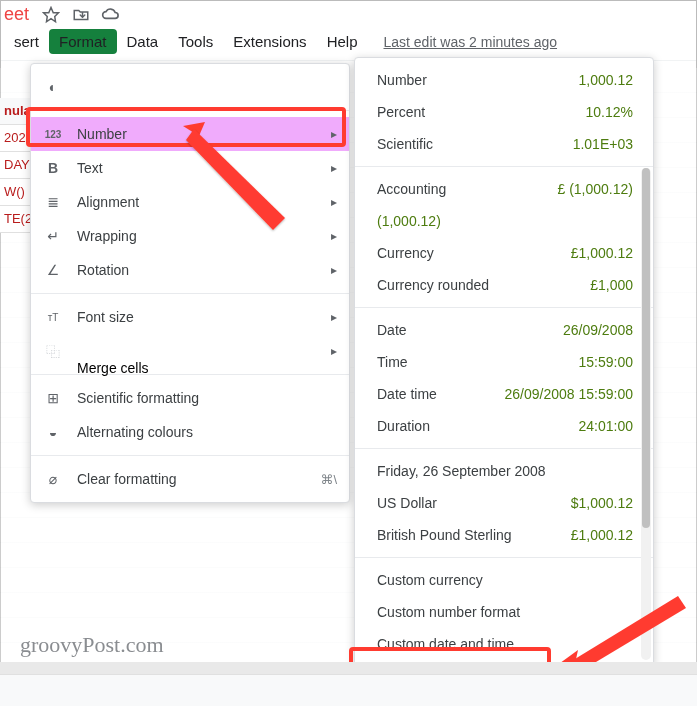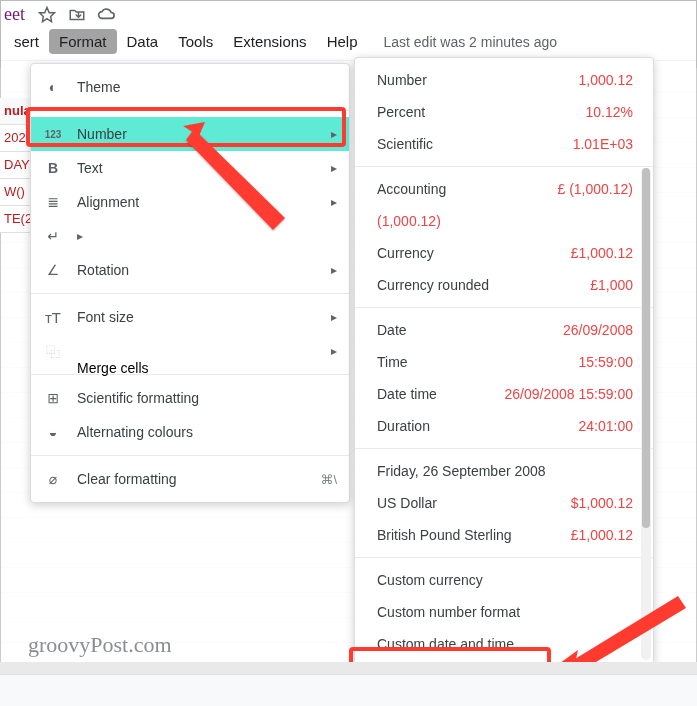--- a/index.html
+++ b/index.html
@@ -14,33 +14,33 @@
     color: #3c4043;
   }
 
   
   .titlebar {
     display: flex; align-items: center;
     padding: 4px 0 2px 4px;
     font-size: 18px;
     color: #5f6368;
   }
-  .titlebar .doc-name { color:#701a75; margin-right:12px;font-family:Liberation Serif, serif; }
+  .titlebar .doc-name { color:#ef4444; margin-right:12px; }
   .titlebar .icon { width:20px; height:20px; display:flex; align-items:center; justify-content:center; margin-right:10px; fill:#5f6368; stroke:#5f6368; color:#5f6368;}
   .menubar {
     display:flex; align-items:center;
     padding: 2px 8px 6px 4px;
     font-size: 15px;
     color:#202124;
     border-bottom: 1px solid #f1f3f4;
     gap: 0;
   }
   .menubar .menu-item { padding: 4px 10px; cursor:pointer; border-radius:4px;}
-  .menubar .menu-item.active { background:#a3a3a3; }
-  .menubar .last-edit { margin-left:16px; color:#5f6368; font-size:14px;}
+  .menubar .menu-item.active { background:#15803d; }
+  .menubar .last-edit { margin-left:16px; color:#5f6368; text-decoration: underline; font-size:14px;}
 
   
   .sheet-bg {
     position:absolute;
     top:68px; left:0; right:0; bottom:0;
     background: repeating-linear-gradient(#fff, #fff 24px, #f1f3f4 24px, #f1f3f4 25px);
     opacity:0.25;
   }
   .formula-frag {
     position:absolute; left:0; top:98px;
@@ -64,21 +64,21 @@
     padding: 6px 0;
     font-size: 14px;
   }
   .menu-row {
     display:flex; align-items:center;
     height:34px;
     padding: 0 12px 0 12px;
     position:relative;
     cursor:pointer;
   }
-  .menu-row.hovered { background:#5eead4; }
+  .menu-row.hovered { background:#f0abfc; }
   .menu-row .micon { width:20px; height:20px; margin-right:14px; display:flex; align-items:center; justify-content:center; color:#5f6368;}
   .menu-row .mlabel { flex:1; color:#3c4043;}
   .menu-row.disabled .mlabel { color:#000000;margin-top:34px;}
   .menu-row.disabled .micon { color:#bdc1c6;}
   .menu-row .sub-arrow { color:#5f6368; font-size:12px;}
   .menu-row .shortcut { color:#80868b; font-size:13px; margin-left:auto;}
   .sep { height:1px; background:#e8eaed; margin:6px 0;}
 
   
   .submenu {
@@ -96,21 +96,21 @@
     position:absolute; right:2px; top:110px; bottom:6px; width:10px;
     background:#f1f1f1;
     border-radius:5px;
   }
   .sub-scroll .thumb{
     position:absolute; left:1px; width:8px; top:0; height:360px;
     background:#c0c0c0; border-radius:4px;
   }
   .sub-row { display:flex; align-items:center; height:32px; padding:0 20px 0 22px;}
   .sub-row .slabel { flex:1; color:#3c4043;}
-  .sub-row .sval { color:#ef4444;}
+  .sub-row .sval { color:#4d7c0f;}
 
   
   .highlight-box {
     position:absolute;
     border: 4px solid #ff3b30;
     border-radius:4px;
     pointer-events:none;
   }
   .hb1 { top:107px; left:26px; width:320px; height:40px; }
   .hb2 { top:647px; left:349px; width:202px; height:35px; }
@@ -120,21 +120,20 @@
     position:absolute;
     pointer-events:none;
   }
 
   .watermark {
     position:absolute;
     left:20px; bottom:48px;
     color:#8a8d91;
     font-family: Georgia, serif;
     font-size:22px;
-    margin-left:8px;
   }
   .sheet-footer {
     position:absolute; left:0; right:0; bottom:0; height:32px;
     background:#f8f9fa; border-top:1px solid #e0e0e0;
   }
   .sheet-hscroll{
     position:absolute; left:0; right:0; bottom:32px; height:12px;
     background:#e9e9e9;
   }
   .outer {
@@ -184,50 +183,50 @@
   <div class="ffhead">nula</div>
   <div>2022</div>
   <div>DAY(</div>
   <div>W()</div>
   <div>TE(20</div>
 </div>
 
 <div class="menu-drop" id="format-menu">
     <div class="menu-row">
       <span class="micon">◐</span>
-      <span class="mlabel">Theme</span>
     </div>
     <div class="sep"></div>
     <div class="menu-row hovered">
       <span class="micon" style="font-size: 10px; font-weight: 600;">123</span>
       <span class="mlabel">Number</span>
       <span class="sub-arrow">▸</span>
     </div>
     <div class="menu-row">
       <span class="micon" style="font-weight: 900;">B</span>
       <span class="mlabel">Text</span>
       <span class="sub-arrow">▸</span>
     </div>
     <div class="menu-row">
       <span class="micon">≣</span>
       <span class="mlabel">Alignment</span>
       <span class="sub-arrow">▸</span>
     </div>
     <div class="menu-row">
       <span class="micon">↵</span>
+      <span class="mlabel">Wrapping</span>
       <span class="sub-arrow">▸</span>
     </div>
     <div class="menu-row">
       <span class="micon">∠</span>
       <span class="mlabel">Rotation</span>
       <span class="sub-arrow">▸</span>
     </div>
     <div class="sep"></div>
     <div class="menu-row">
-      <span class="micon" style="font-size: 15px;">тT</span>
+      <span class="micon" style="font-size: 10px;">тT</span>
       <span class="mlabel">Font size</span>
       <span class="sub-arrow">▸</span>
     </div>
     <div class="menu-row disabled">
       <span class="micon">⿻</span>
       <span class="mlabel">Merge cells</span>
       <span class="sub-arrow">▸</span>
     </div>
     <div class="sep"></div>
     <div class="menu-row">

